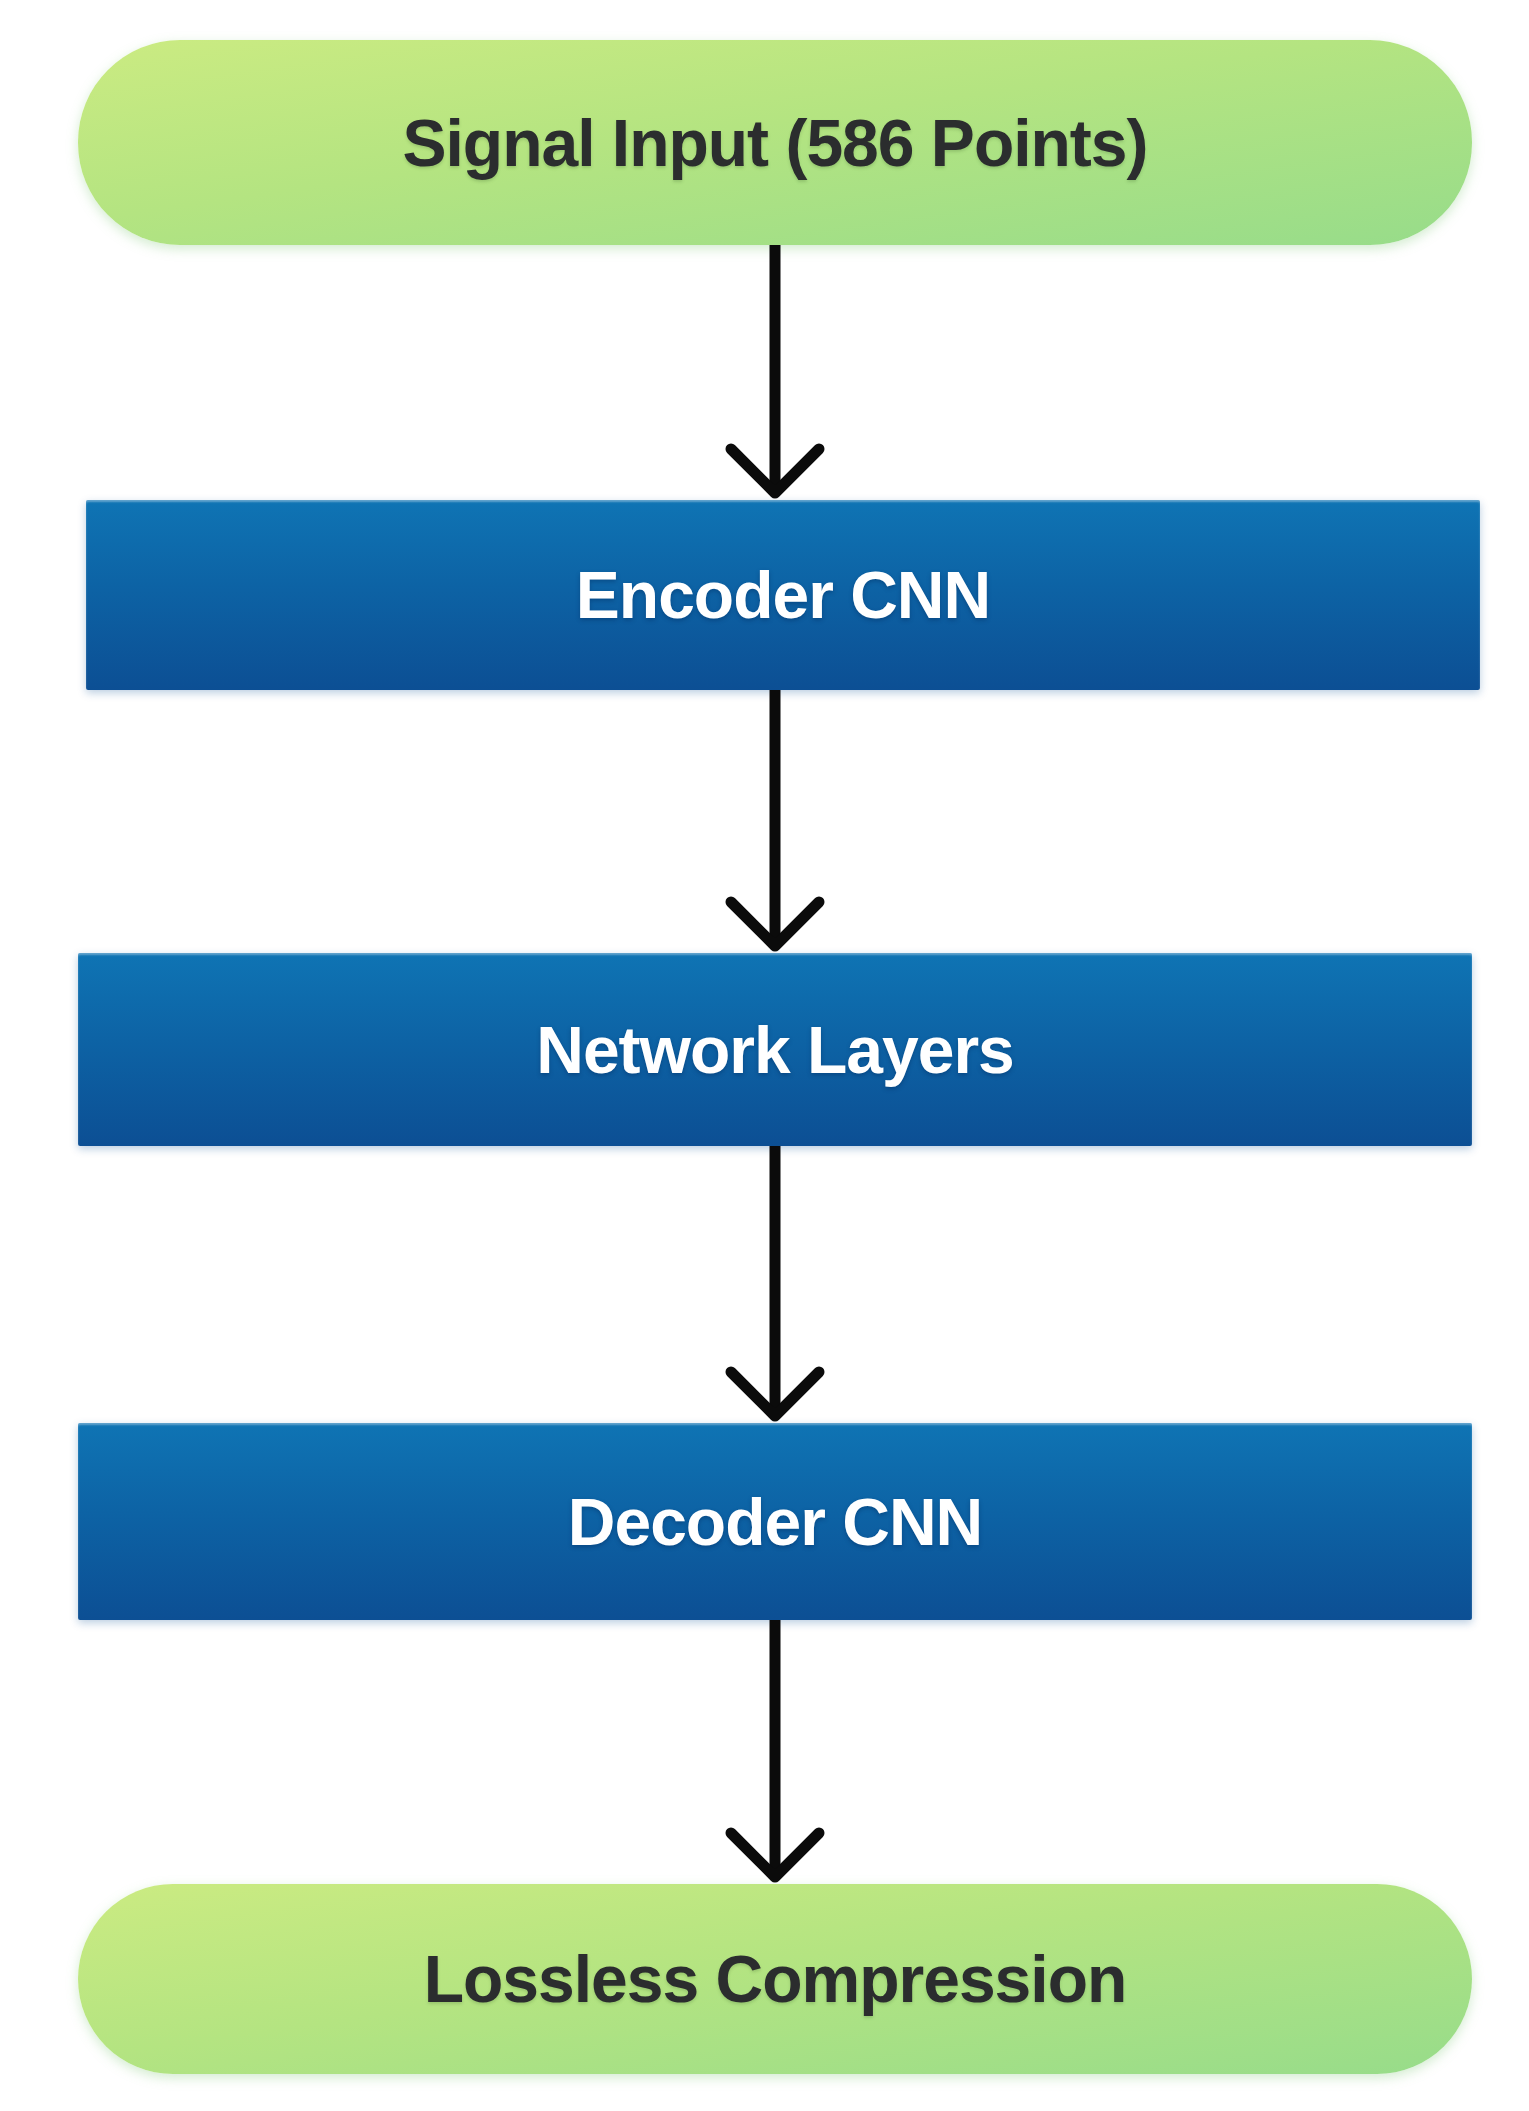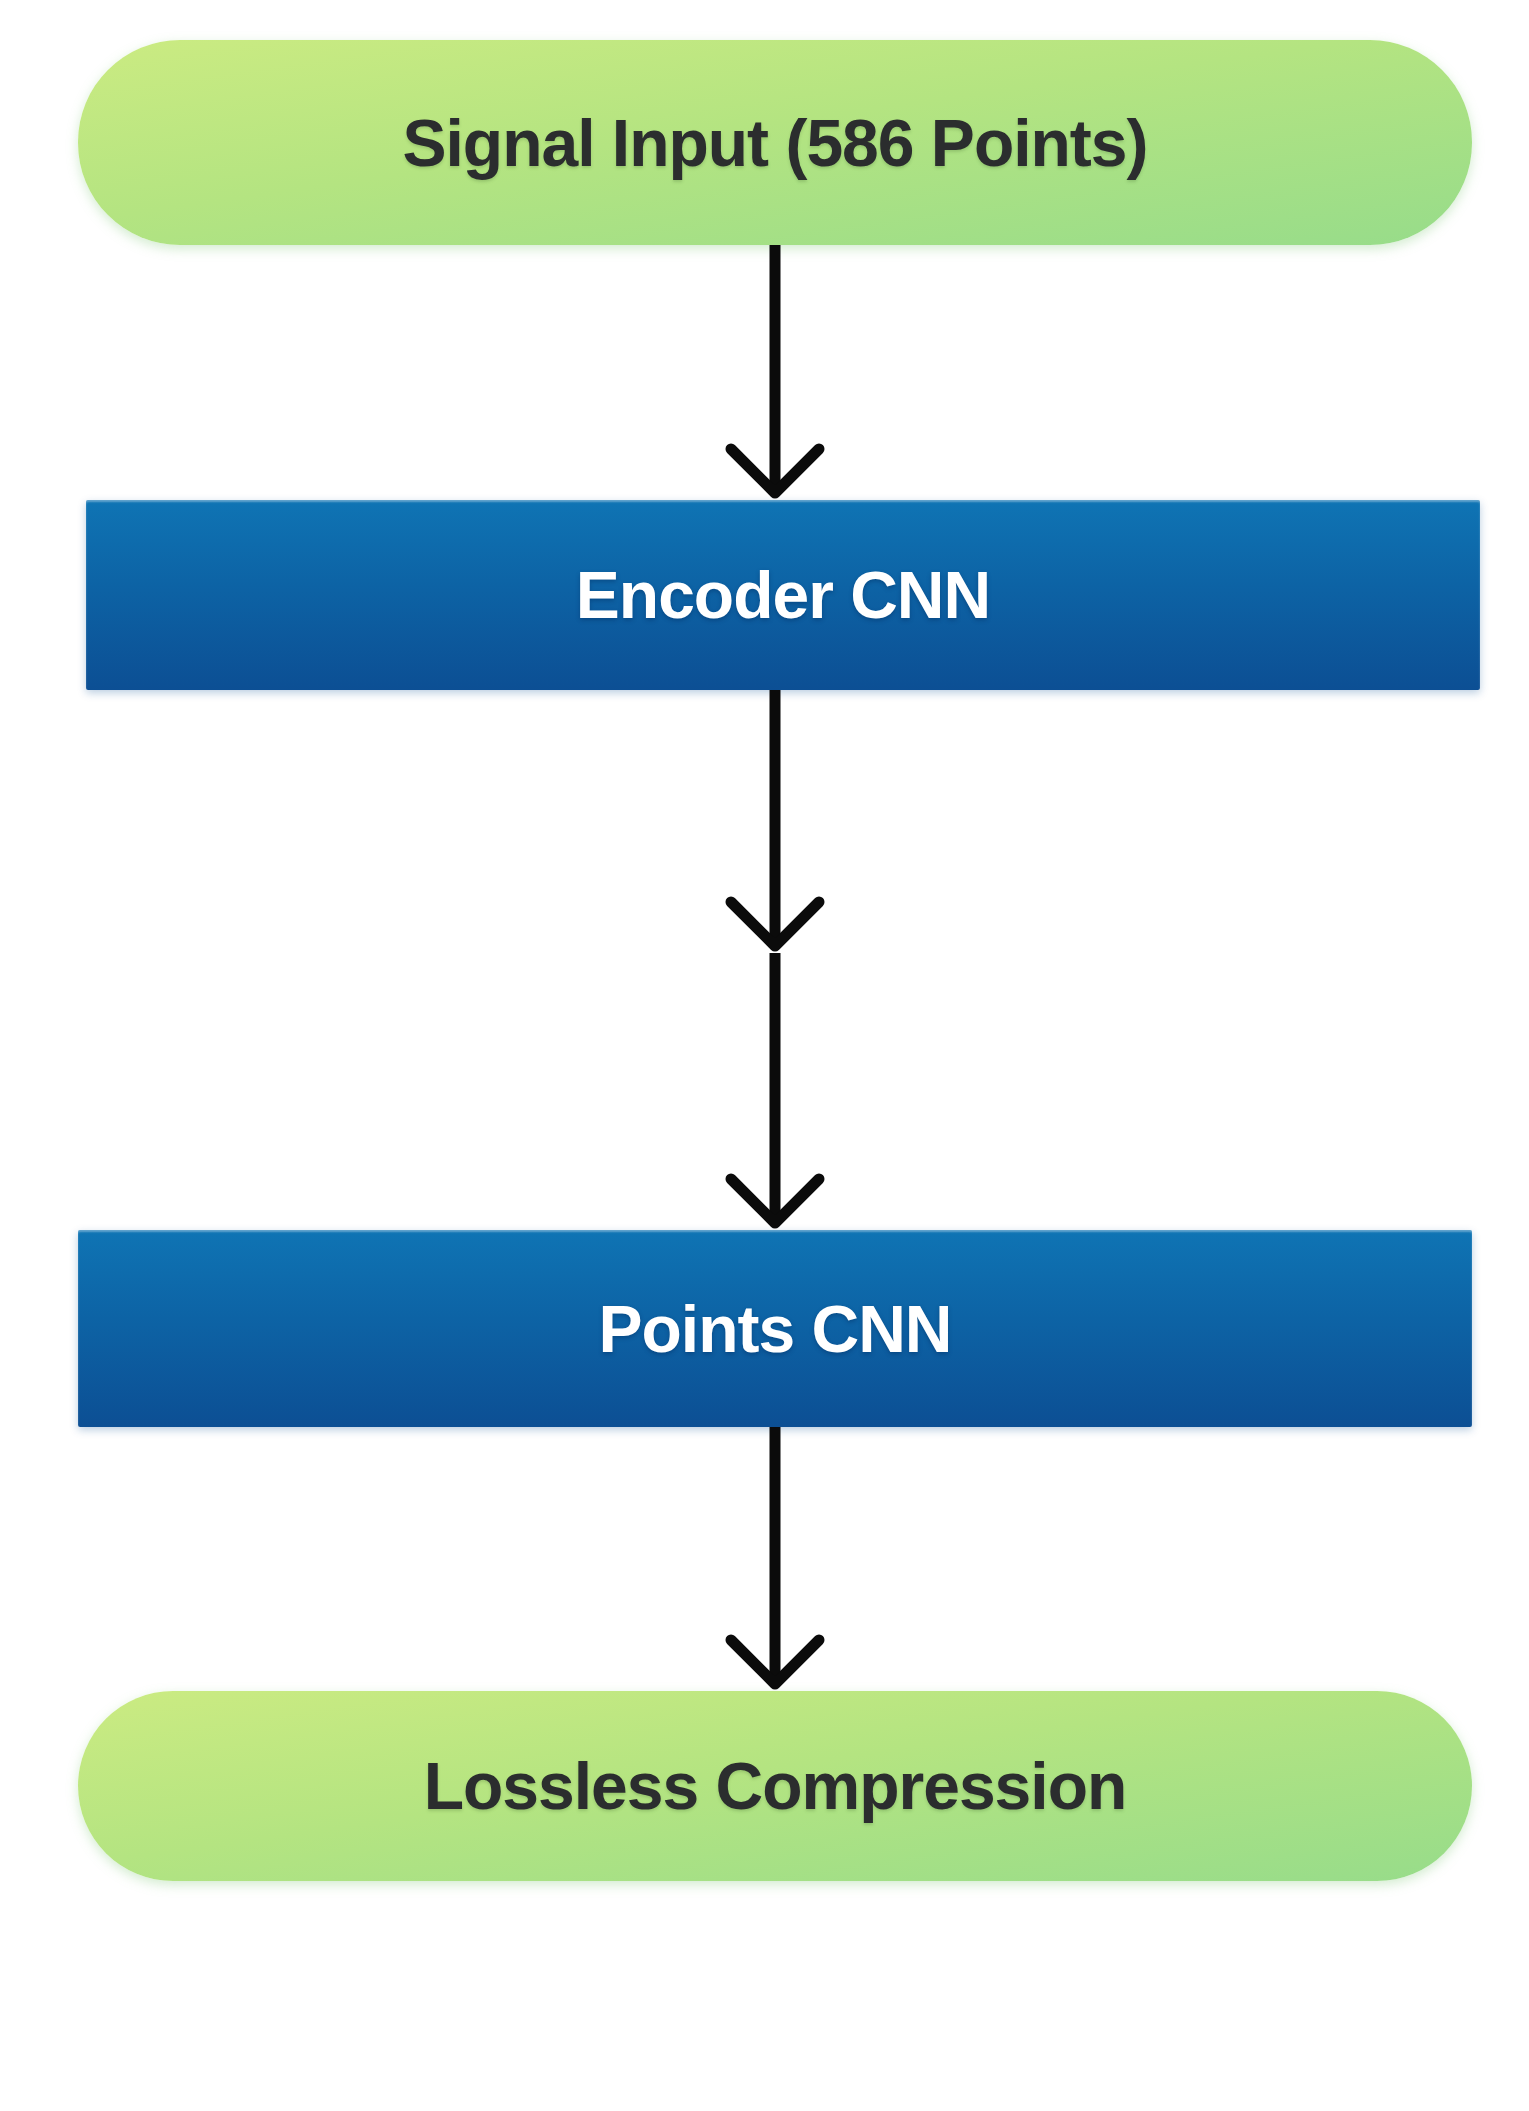--- a/index.html
+++ b/index.html
@@ -113,30 +113,33 @@
     <span class="label">Encoder CNN</span>
   </div>
 
   <div class="arrow gap-2">
     <div class="arrow-shaft"></div>
     <svg class="arrow-head" width="102" height="58" viewBox="0 0 102 58" aria-hidden="true">
       <polyline points="7,7 51,51 95,7"></polyline>
     </svg>
   </div>
 
+  <div class="node box box-2">
+    <span class="label">Network Layers</span>
+  </div>
 
   <div class="arrow gap-3">
     <div class="arrow-shaft"></div>
     <svg class="arrow-head" width="102" height="58" viewBox="0 0 102 58" aria-hidden="true">
       <polyline points="7,7 51,51 95,7"></polyline>
     </svg>
   </div>
 
   <div class="node box box-3">
-    <span class="label">Points CNN</span>
+    <span class="label">Decoder CNN</span>
   </div>
 
   <div class="arrow gap-4">
     <div class="arrow-shaft"></div>
     <svg class="arrow-head" width="102" height="58" viewBox="0 0 102 58" aria-hidden="true">
       <polyline points="7,7 51,51 95,7"></polyline>
     </svg>
   </div>
 
   <div class="node pill pill-bottom">

